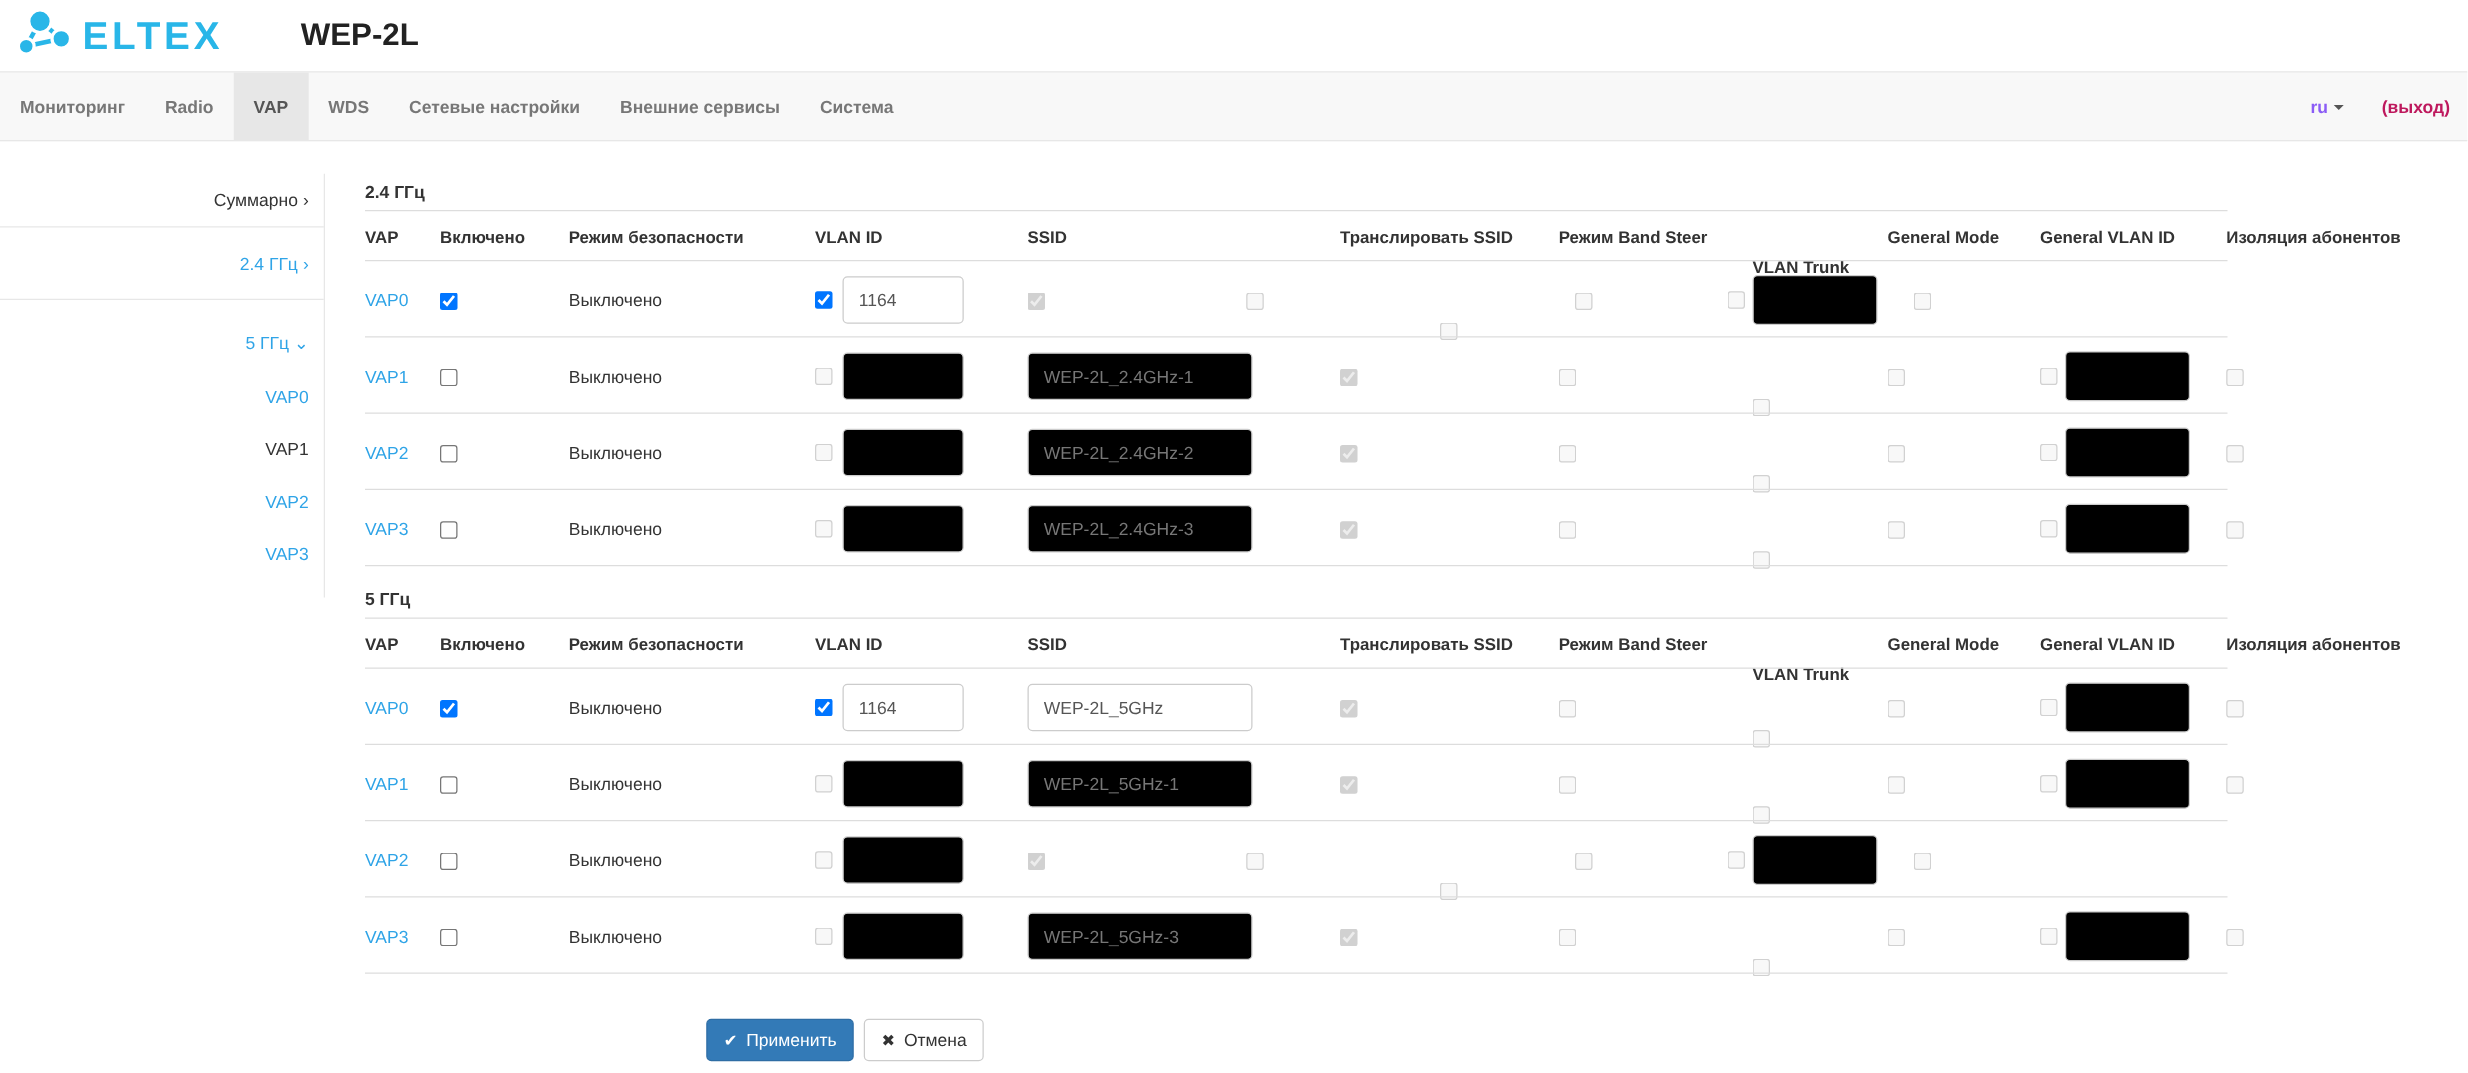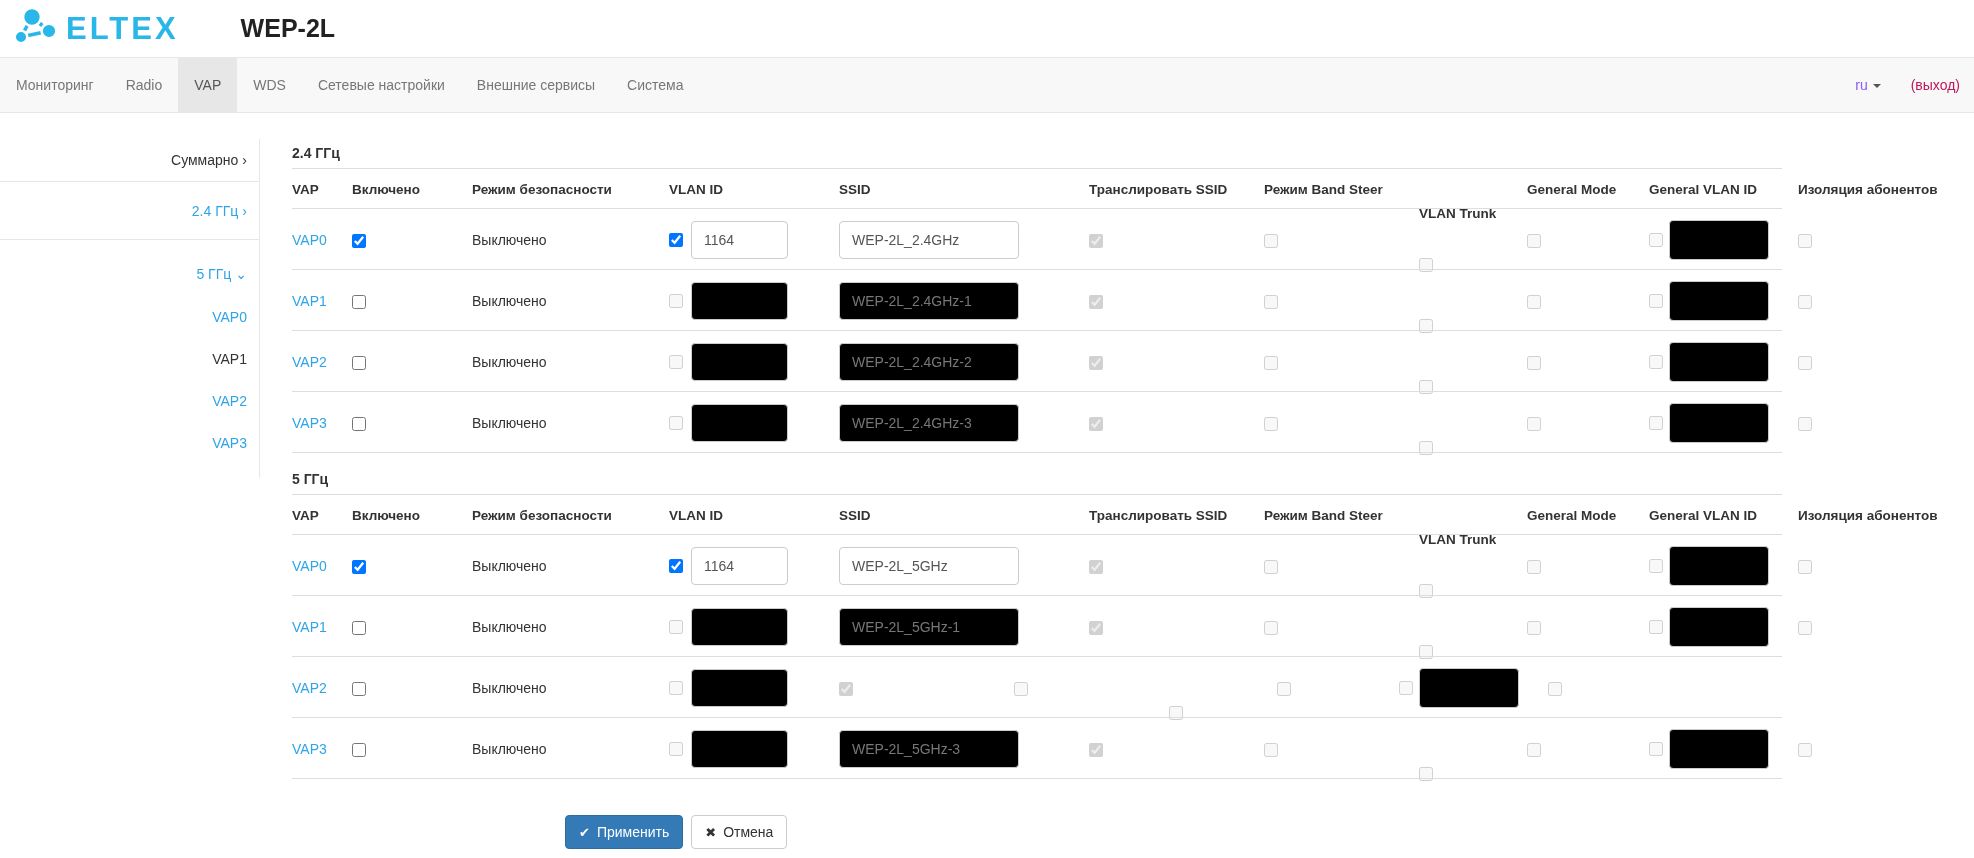--- a/index.html
+++ b/index.html
@@ -11,21 +11,21 @@
   }
   
   .topbar { height:57px; display:flex; align-items:center; background:#fff; }
   .logo-wrap { display:flex; align-items:center; margin-left:12px;text-align:center; }
   .logo-text { color:#29b6e8; font-weight:bold; font-size:31px; letter-spacing:3px; margin-left:8px; }
   .device-title { font-size:25px; font-weight:bold; color:#222; margin-left:62px; }
   
   .navbar {
     height:56px; background:#f8f8f8;
     border-top:1px solid #e7e7e7; border-bottom:1px solid #e7e7e7;
-    display:flex; align-items:stretch; position:relative; color:#777;
+    display:flex; align-items:stretch; position:relative; color:#777;font-weight:bold;
   }
   .nav-tab { line-height:54px; padding:0 16px; cursor:pointer; white-space:nowrap; }
   .nav-tab.active { background:#e7e7e7; color:#555; }
   .nav-right { position:absolute; right:14px; top:0; height:54px; display:flex; align-items:center; gap:30px; }
   .lang { color:#8b5cf6; cursor:pointer; }
   .caret { display:inline-block; width:0; height:0; margin-left:5px; vertical-align:middle;
            border-left:4px solid transparent; border-right:4px solid transparent; border-top:4px solid #555; }
   .logout { color:#be185d; cursor:pointer; }
   
   .layout { display:flex; align-items:flex-start; }
@@ -44,22 +44,22 @@
   .section { position:relative; }
   .section + .section { margin-top:18px; }
   .sec-title { font-weight:bold; font-size:14px; padding-bottom:8px; position:relative; }
   .thead { display:flex; align-items:center; height:40px; font-weight:bold; font-size:13.5px; position:relative; }
   .trow { display:flex; align-items:center; height:61px; position:relative; }
   .sec-title::after, .thead::after, .trow::after {
     content:""; position:absolute; left:0; bottom:0; height:1px; width:1490px; background:#ddd;
   }
   .c { flex:0 0 auto; }
   .c-vap   { width:60px; }
-  .c-en    { width:120px; }
-  .c-sec   { width:197px; }
+  .c-en    { width:88px; }
+  .c-sec   { width:197px;margin-left:15px; }
   .c-vlan  { width:170px; display:flex; align-items:center; gap:8px; }
   .c-ssid  { width:250px; }
   .c-bcast { width:175px; }
   .c-bs    { width:155px; }
   .c-trunk { width:108px;margin-top:48px; }
   .c-gm    { width:122px; }
   .c-gv    { width:140px; display:flex; align-items:center; gap:6px; }
   .c-iso   { width:160px; padding-left:9px; }
   .vap-link { color:#2fa4e7; text-decoration:none; cursor:pointer; }
   input[type="checkbox"] { width:14px; height:14px; margin:0; vertical-align:middle; }
@@ -149,21 +149,20 @@
           </div>
     <div class="rows">
   <div class="trow">
     <div class="c c-vap"><a class="vap-link">VAP0</a></div>
     <div class="c c-en"><input type="checkbox" checked="" style=""></div>
     <div class="c c-sec">Выключено</div>
     <div class="c c-vlan">
       <input type="checkbox" checked="" style="">
       <input type="text" class="inp vlan" value="1164" style="">
     </div>
-    <div class="c c-ssid"><input type="text" class="inp ssid" value="WEP-2L_2.4GHz" style=""></div>
     <div class="c c-bcast"><input type="checkbox" disabled="" checked="" style=""></div>
     <div class="c c-bs"><input type="checkbox" disabled="" style=""></div>
     <div class="c c-trunk"><input type="checkbox" disabled="" style=""></div>
     <div class="c c-gm"><input type="checkbox" disabled="" style=""></div>
     <div class="c c-gv">
       <input type="checkbox" disabled="" style="">
       <input type="text" class="inp gvlan" disabled="" style="">
     </div>
     <div class="c c-iso"><input type="checkbox" disabled="" style=""></div>
   </div>

